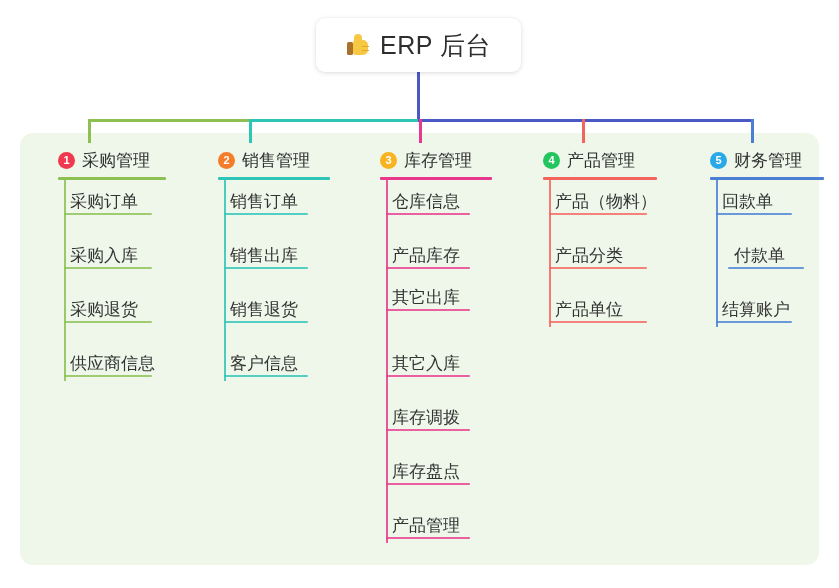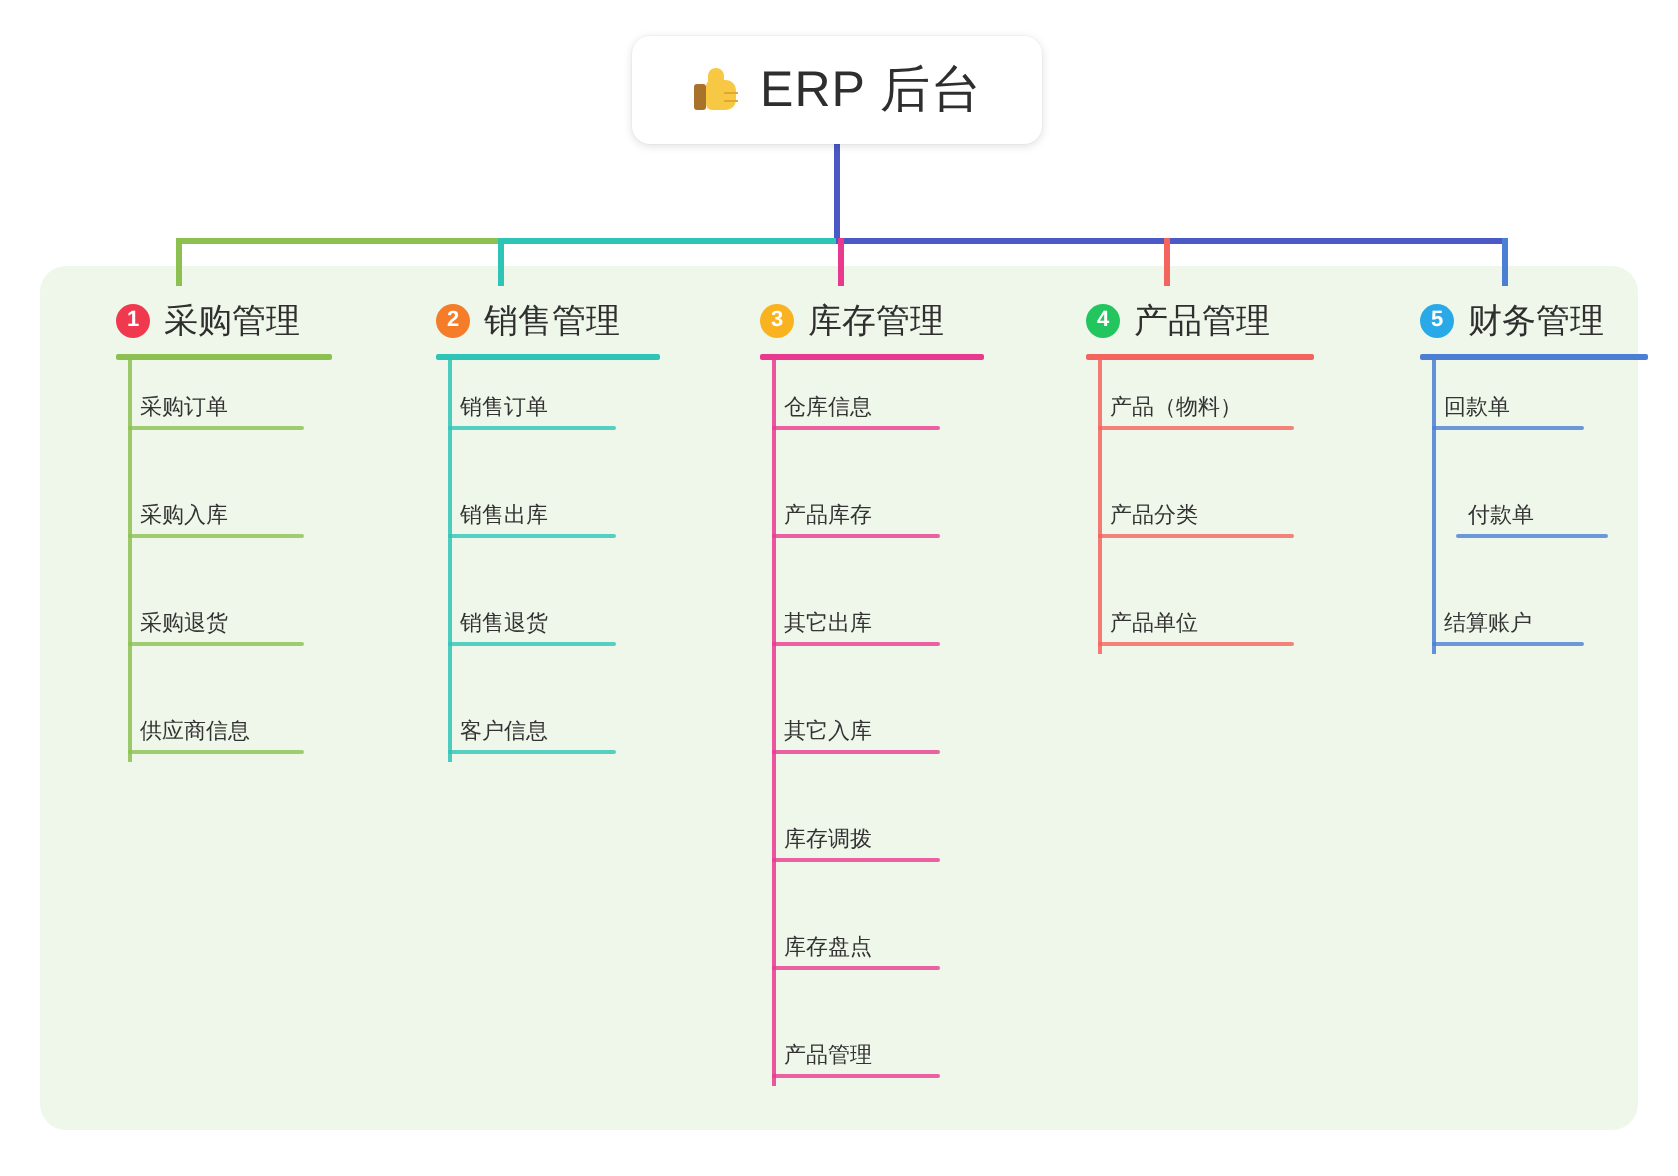--- a/index.html
+++ b/index.html
@@ -88,21 +88,21 @@
   .head-rule{
     position:absolute;left:18px;top:34px;height:3px;border-radius:1px;
   }
   .spine{position:absolute;width:2px;left:24px;top:36px;}
   .item{
     position:absolute;
     height:36px;
   }
   .item-label{
     position:absolute;left:30px;bottom:5px;
-    font-size:11px;color:#333;white-space:nowrap;line-height:1;
+    font-size:17px;color:#333;white-space:nowrap;line-height:1;
   }
   .item-rule{
     position:absolute;left:24px;bottom:0;height:2px;border-radius:1px;
   }
 </style>
 </head>
 <body>
 
 <div id="stage">
 
@@ -188,21 +188,21 @@
         <div class="head-rule" style="width: 112px; background: rgb(232, 57, 142);"></div>
         <div class="spine" style="height: 364px; background: rgb(232, 57, 142); opacity: 0.85;"></div>
         <div class="item" style="left: 0px; top: 36px; width: 114px;">
           <span class="item-label">仓库信息</span>
           <div class="item-rule" style="width: 84px; background: rgb(232, 57, 142); opacity: 0.8;"></div>
         </div>
         <div class="item" style="left: 0px; top: 90px; width: 114px;">
           <span class="item-label">产品库存</span>
           <div class="item-rule" style="width: 84px; background: rgb(232, 57, 142); opacity: 0.8;"></div>
         </div>
-        <div class="item" style="left: 0px; top: 144px; width: 114px; text-decoration: underline;">
+        <div class="item" style="left: 0px; top: 132px; width: 114px; text-decoration: underline;">
           <span class="item-label">其它出库</span>
           <div class="item-rule" style="width: 84px; background: rgb(232, 57, 142); opacity: 0.8;"></div>
         </div>
         <div class="item" style="left: 0px; top: 198px; width: 114px;">
           <span class="item-label">其它入库</span>
           <div class="item-rule" style="width: 84px; background: rgb(232, 57, 142); opacity: 0.8;"></div>
         </div>
         <div class="item" style="left: 0px; top: 252px; width: 114px;">
           <span class="item-label">库存调拨</span>
           <div class="item-rule" style="width: 84px; background: rgb(232, 57, 142); opacity: 0.8;"></div>

